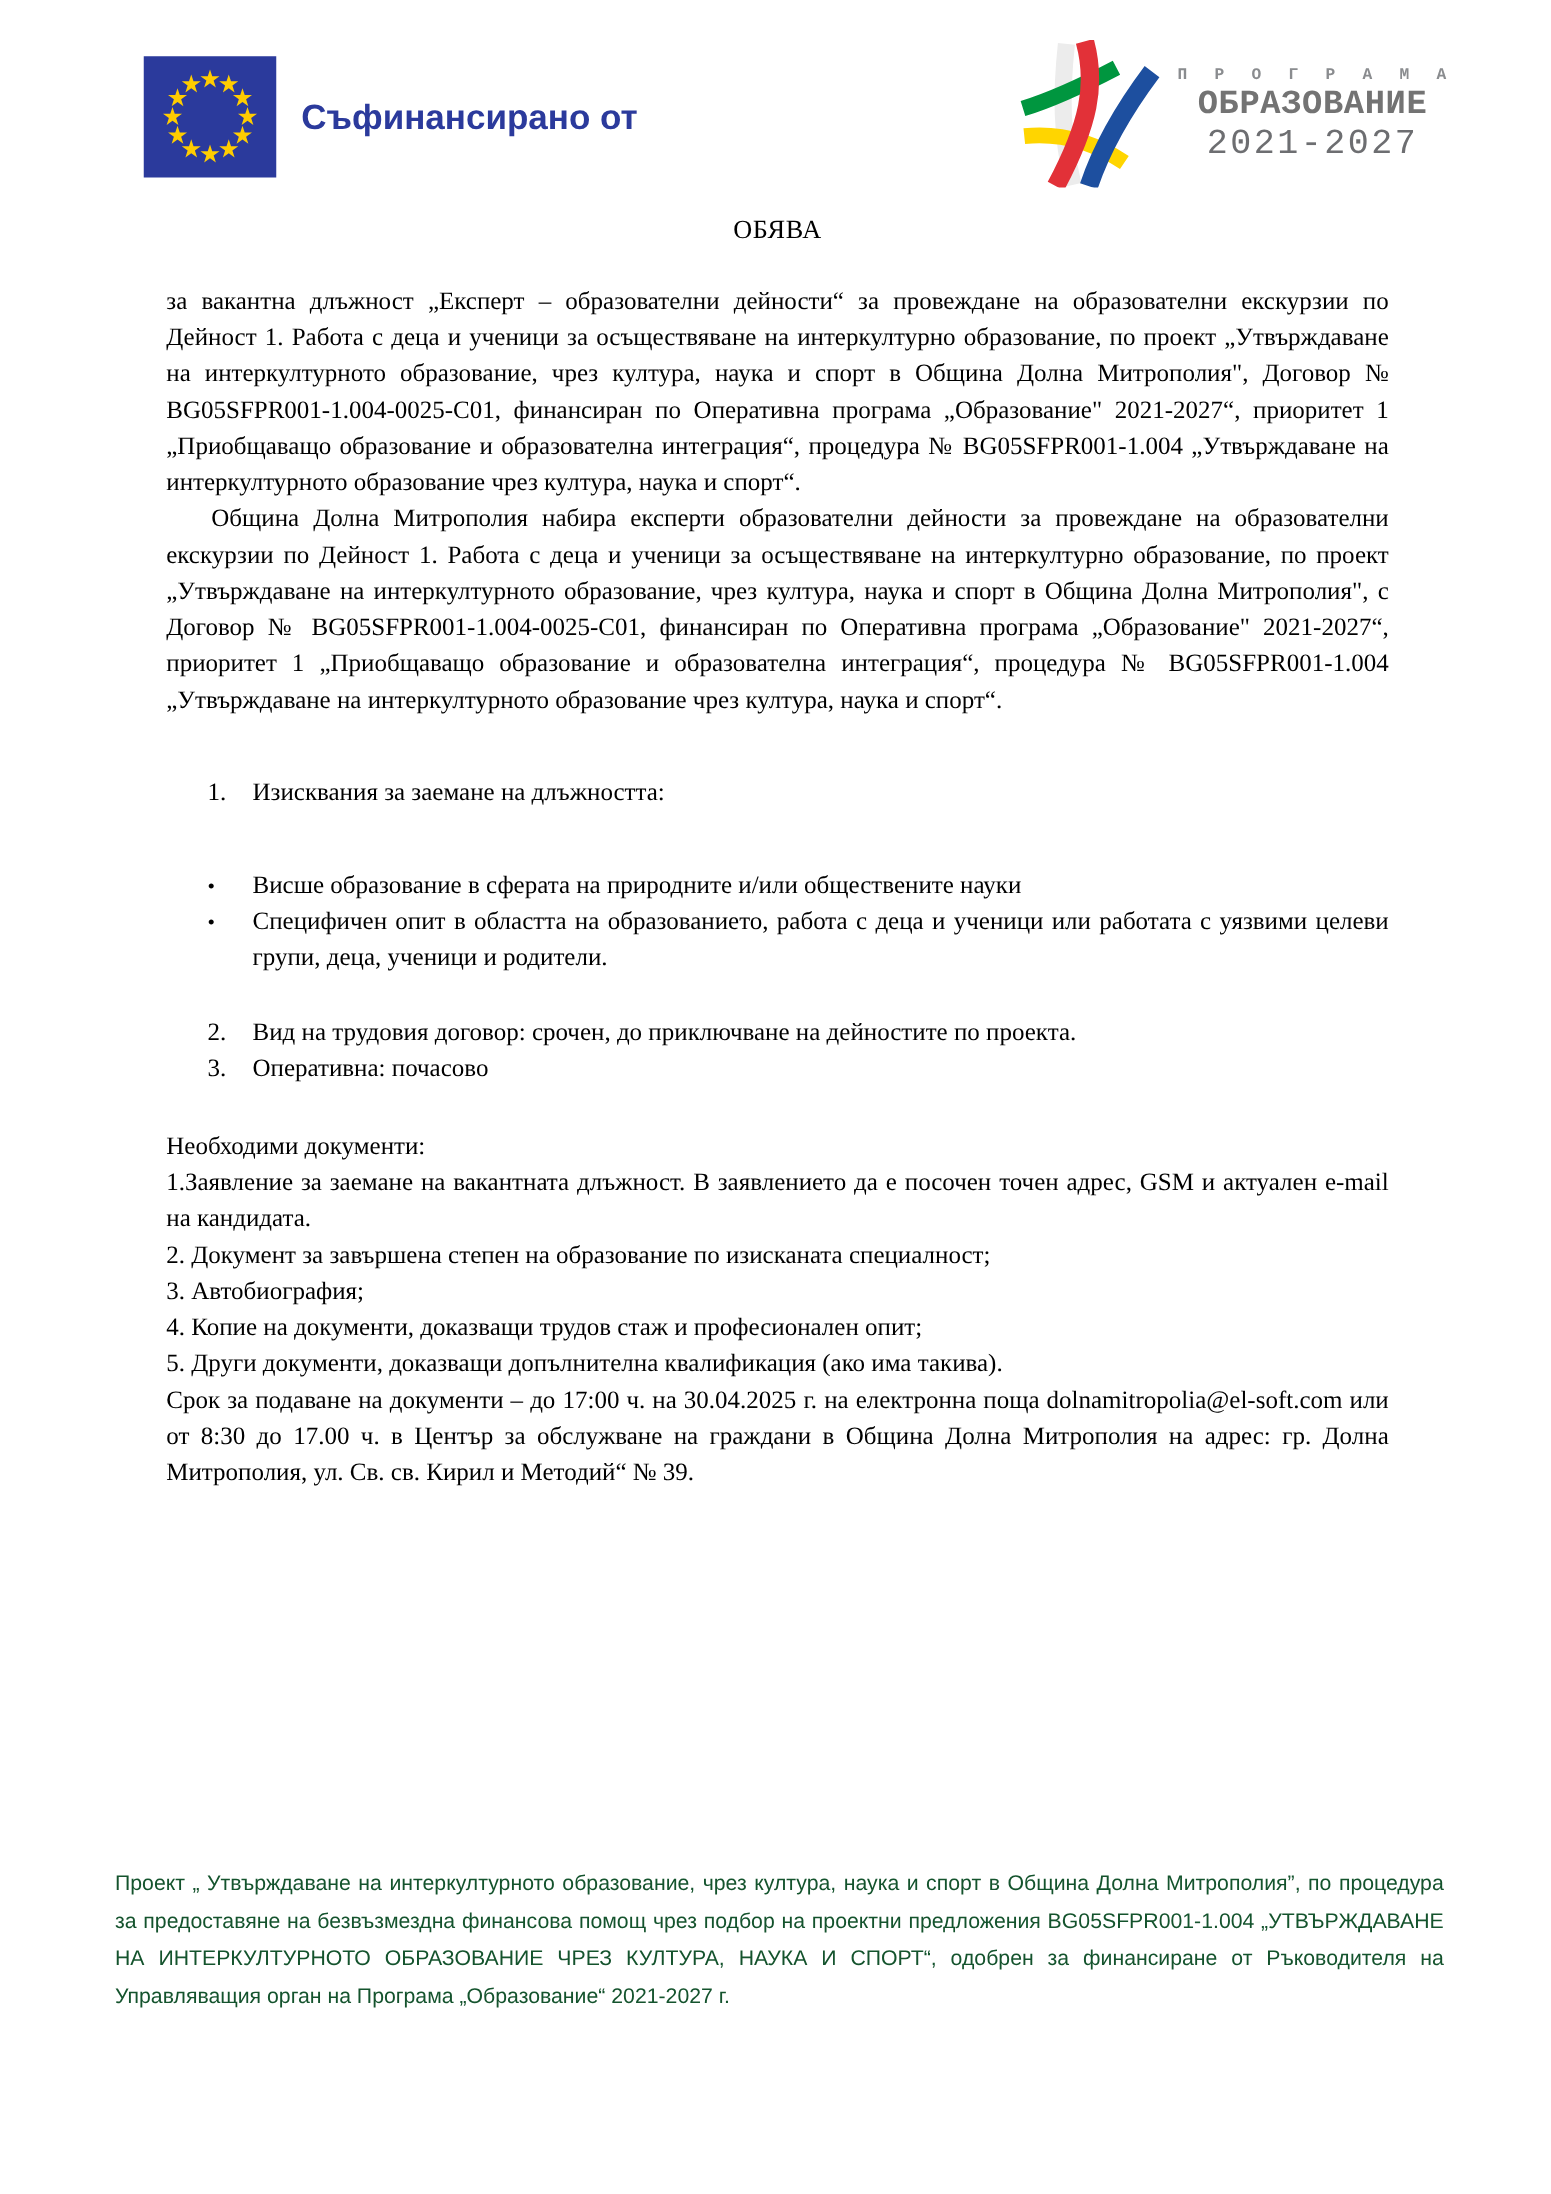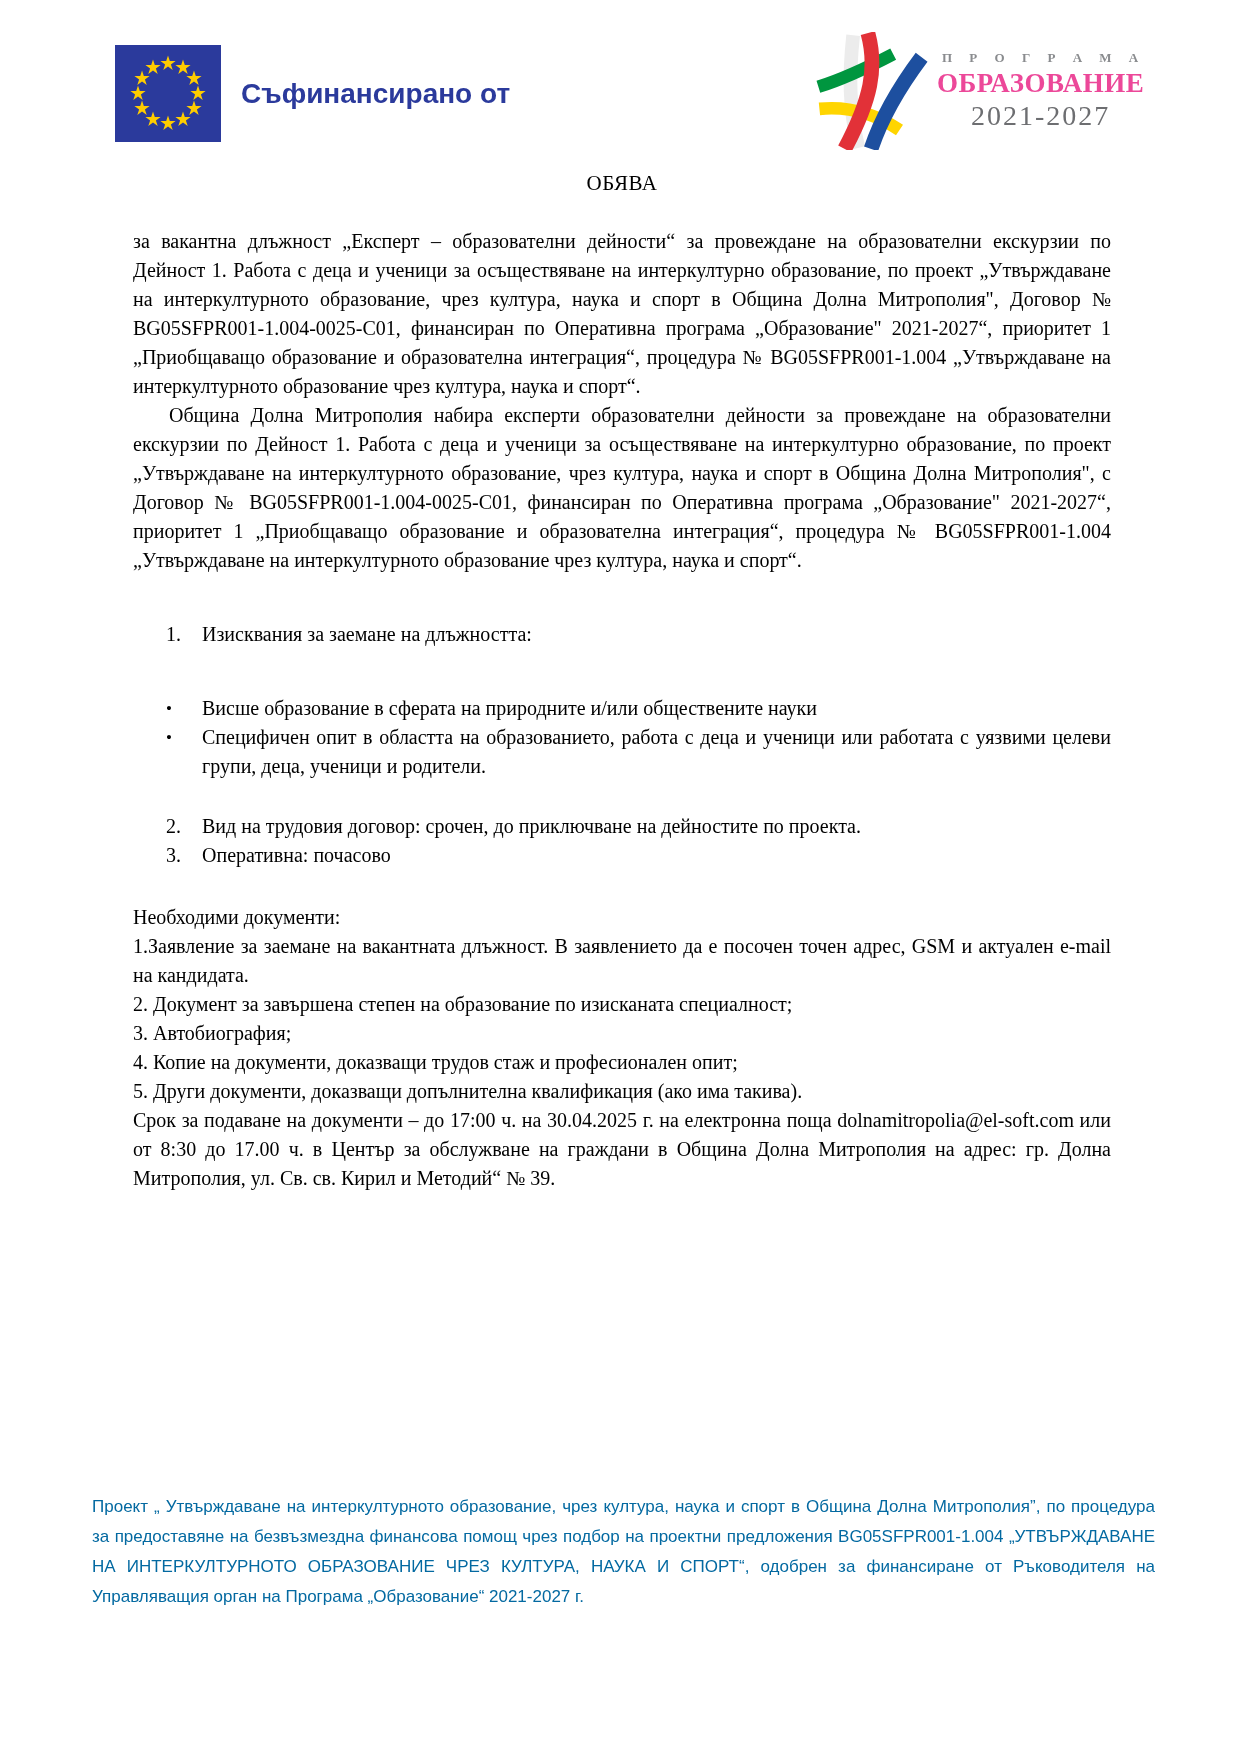--- a/index.html
+++ b/index.html
@@ -8,23 +8,23 @@
 
   
   .eu-logo{position:absolute;left:115px;top:45px;display:flex;align-items:center;gap:20px;}
   .eu-flag{width:106px;height:97px;background:#2b3a9c;flex:none;}
   .eu-flag svg{display:block;width:100%;height:100%;}
   .eu-text{font-family:"Liberation Sans",sans-serif;font-weight:bold;font-size:28px;
            line-height:1.28;color:#2b3a9c;white-space:nowrap;}
 
   .prog-logo{position:absolute;left:812px;top:32px;display:flex;align-items:center;gap:8px;}
   .ribbons{width:116px;height:118px;flex:none;}
-  .prog-text{text-align:center;font-family:Liberation Serif, serif;}
+  .prog-text{text-align:center;font-family:Liberation Mono, monospace;}
   .prog-label{font-size:13px;letter-spacing:7px;color:#8a8c8f;font-weight:600;margin-left:6px;}
-  .prog-name{font-size:27px;font-weight:bold;color:#ec4899;letter-spacing:0.5px;margin-top:2px;}
+  .prog-name{font-size:27px;font-weight:bold;color:#737373;letter-spacing:0.5px;margin-top:2px;}
   .prog-years{font-size:28px;color:#6d6e71;letter-spacing:2px;margin-top:1px;}
 
   
   .content{position:absolute;left:133px;top:169px;width:978px;
            font-size:20px;line-height:29px;}
   .doc-title{font-size:21px;font-weight:normal;text-align:center;margin:0 0 29px 0;letter-spacing:0.5px;}
   .just{text-align:justify;}
   p{margin:0;}
   .p1{}
   .p2{text-indent:36px;margin-bottom:45px;}
@@ -36,21 +36,21 @@
   .bullets{margin-bottom:31px;}
   .bullet{display:flex;padding-left:33px;}
   .bullet .b{width:36px;flex:none;font-size:17px;}
   .bullet .txt{flex:1;text-align:justify;}
 
   .docs-head{margin-top:33px;font-family:Liberation Serif, serif;}
 
   
   .foot{position:absolute;left:92px;top:1492px;width:1063px;
         font-family:"Liberation Sans",sans-serif;font-size:17px;line-height:30px;
-        text-align:justify;color:#0369a1;}
+        text-align:justify;color:#14532d;}
 </style>
 </head>
 <body>
 
 <div class="page">
 
   <div class="eu-logo">
     <div class="eu-flag">
       <svg id="eu-stars" viewBox="0 0 106 97">
           <path d="M53.00 10.50L54.80 16.03L60.61 16.03L55.91 19.44L57.70 24.97L53.00 21.56L48.30 24.97L50.09 19.44L45.39 16.03L51.20 16.03Z" fill="#ffcc00"></path>

